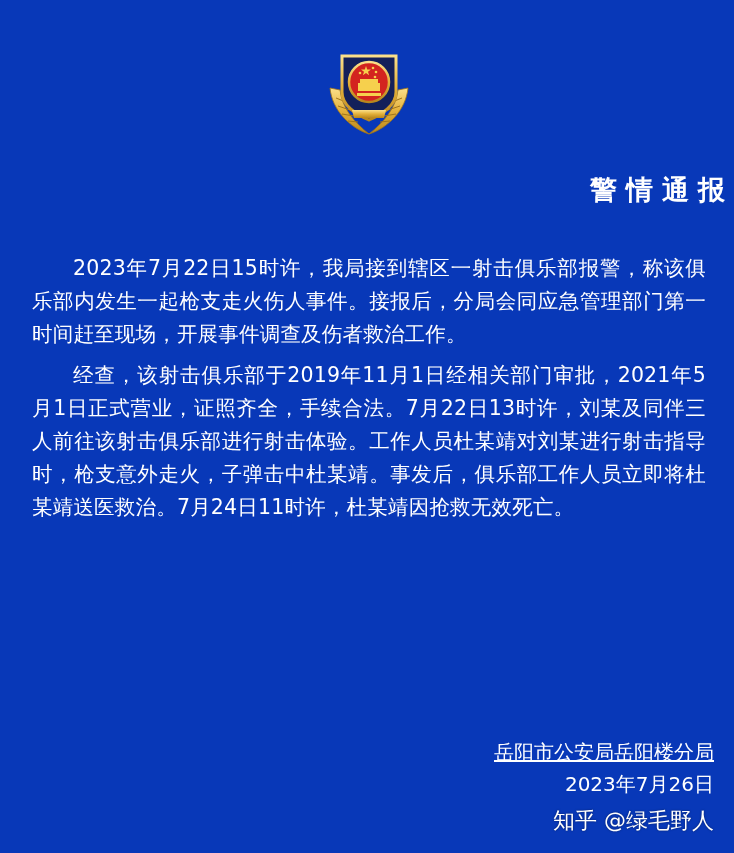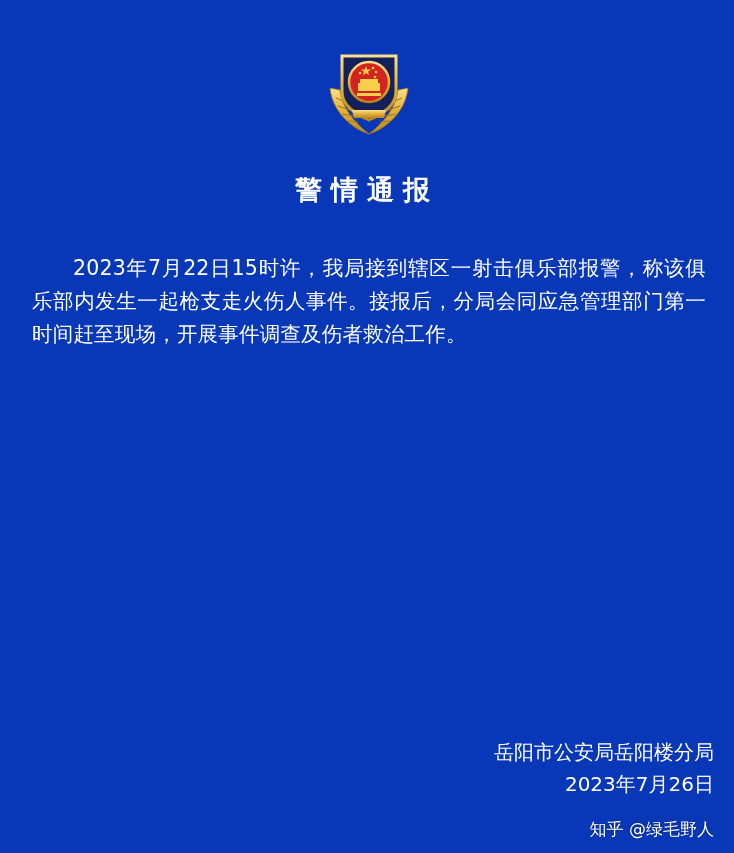--- a/index.html
+++ b/index.html
@@ -20,21 +20,21 @@
     left: 326px;
     top: 48px;
     width: 86px;
     height: 90px;
   }
   .title {
     position: absolute;
     left: 0;
     width: 734px;
     top: 170px;
-    text-align: center;
+    text-align: right;
     font-size: 27px;
     font-weight: bold;
     letter-spacing: 9px;
     line-height: 40px;
     color: #ffffff;
   }
   .body-text {
     position: absolute;
     left: 24px;
     width: 690px;
@@ -49,31 +49,30 @@
     text-indent: 2em;
     text-align: justify;
   }
   .sig {
     position: absolute;
     right: 20px;
     text-align: right;
     font-size: 20px;
     line-height: 28px;
   }
-  .sig-org { top: 738px; }
+  .sig-org { top: 738px; text-decoration: underline; }
   .sig-date { top: 770px; }
   .watermark {
     position: absolute;
     right: 20px;
     top: 805px;
-    font-size: 17px;
+    font-size: 22px;
     line-height: 32px;
     color: #ffffff;
     text-shadow: 0 0 2px rgba(0,0,0,0.5);
-    margin-top: 8px;
   }
 </style>
 </head>
 <body>
 
 <div class="emblem">
   <svg width="86" height="90" viewBox="0 0 86 90">
     <defs>
       <linearGradient id="gold" x1="0" y1="0" x2="0" y2="1">
         <stop offset="0" stop-color="#fbe08a"></stop>
@@ -102,18 +101,19 @@
     <rect x="31" y="45" width="24" height="3" fill="#f6d04d"></rect>
 
     <path d="M26 62 L60 62 L58 70 L28 70 Z" fill="url(#gold)"></path>
   </svg>
 </div>
 
 <div class="title">警情通报</div>
 
 <div class="body-text">
   <p>2023年7月22日15时许，我局接到辖区一射击俱乐部报警，称该俱乐部内发生一起枪支走火伤人事件。接报后，分局会同应急管理部门第一时间赶至现场，开展事件调查及伤者救治工作。</p>
+  <p>经查，该射击俱乐部于2019年11月1日经相关部门审批，2021年5月1日正式营业，证照齐全，手续合法。7月22日13时许，刘某及同伴三人前往该射击俱乐部进行射击体验。工作人员杜某靖对刘某进行射击指导时，枪支意外走火，子弹击中杜某靖。事发后，俱乐部工作人员立即将杜某靖送医救治。7月24日11时许，杜某靖因抢救无效死亡。</p>
 </div>
 
 <div class="sig sig-org">岳阳市公安局岳阳楼分局</div>
 <div class="sig sig-date">2023年7月26日</div>
 
 <div class="watermark">知乎 @绿毛野人</div>
 
 </body></html>

